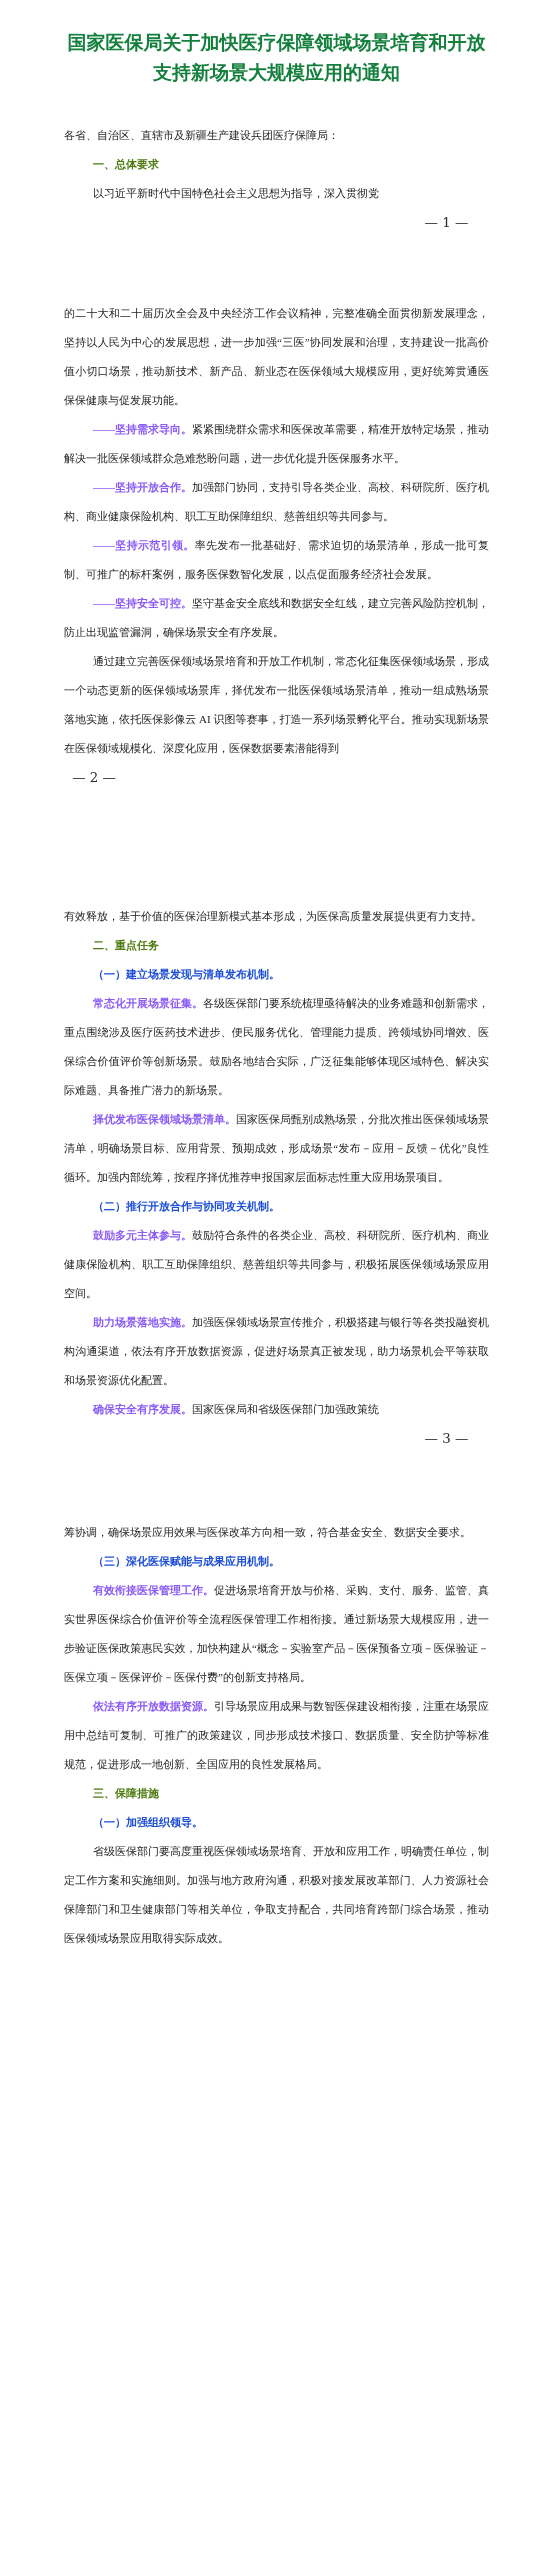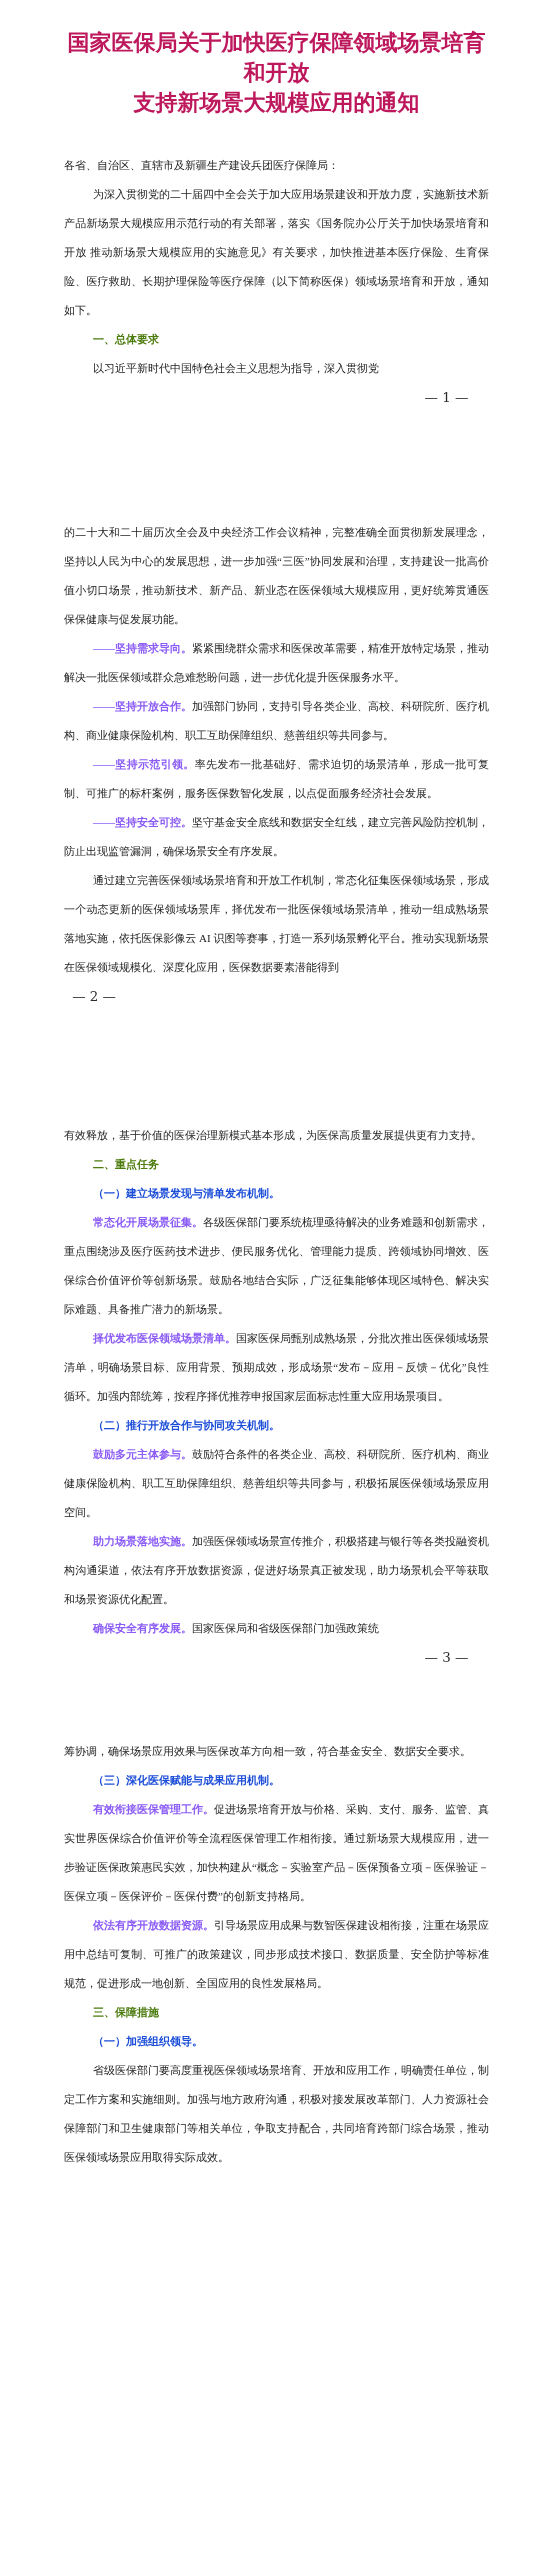--- a/index.html
+++ b/index.html
@@ -4,26 +4,26 @@
 <style>
   html,body{margin:0;padding:0;}
   body{
     width:556px;height:3556px;position:relative;overflow:hidden;
     background:#ffffff;color:#232323;
     font-family:"Liberation Serif","DejaVu Serif",serif;
   }
   .doc{position:relative;}
   section.page{padding:0 67px 0 64px;}
   #page-1{padding-top:28px;}
-  #page-2{margin-top:109px;}
+  #page-2{margin-top:65px;}
   #page-3{margin-top:113px;}
   #page-4{margin-top:68px;}
 
   .doc-title{
-    font-size:22px;line-height:30px;font-weight:bold;color:#be185d;
+    font-size:19px;line-height:30px;font-weight:bold;color:#15803d;
     text-align:center;margin:0 0 33px 0;
   }
   .doc p{margin:0;font-size:11px;line-height:29px;text-align:justify;}
   .salutation{text-indent:0;}
   .para{text-indent:29px;}
   .cont{text-indent:0;}
   .h1{
     font-family:"Liberation Sans","DejaVu Sans",sans-serif;
     font-weight:700;text-indent:29px;color:#4d7c0f;
   }
@@ -40,21 +40,20 @@
 </head>
 <body>
 
 <div class="doc">
     <section class="page" id="page-1">
       <div class="doc-title">
         <div class="title-line">国家医保局关于加快医疗保障领域场景培育和开放</div>
         <div class="title-line">支持新场景大规模应用的通知</div>
       </div>
       <p class="salutation">各省、自治区、直辖市及新疆生产建设兵团医疗保障局：</p>
-      <p class="para">为深入贯彻党的二十届四中全会关于加大应用场景建设和开放力度，实施新技术新产品新场景大规模应用示范行动的有关部署，落实《国务院办公厅关于加快场景培育和开放 推动新场景大规模应用的实施意见》有关要求，加快推进基本医疗保险、生育保险、医疗救助、长期护理保险等医疗保障（以下简称医保）领域场景培育和开放，通知如下。</p>
       <p class="h1">一、总体要求</p>
       <p class="para">以习近平新时代中国特色社会主义思想为指导，深入贯彻党</p>
       <div class="pn right">— 1 —</div>
     </section>
     <section class="page" id="page-2">
       <p class="cont">的二十大和二十届历次全会及中央经济工作会议精神，完整准确全面贯彻新发展理念，坚持以人民为中心的发展思想，进一步加强“三医”协同发展和治理，支持建设一批高价值小切口场景，推动新技术、新产品、新业态在医保领域大规模应用，更好统筹贯通医保保健康与促发展功能。</p>
       <p class="para"><b class="lead">——坚持需求导向。</b>紧紧围绕群众需求和医保改革需要，精准开放特定场景，推动解决一批医保领域群众急难愁盼问题，进一步优化提升医保服务水平。</p>
       <p class="para"><b class="lead">——坚持开放合作。</b>加强部门协同，支持引导各类企业、高校、科研院所、医疗机构、商业健康保险机构、职工互助保障组织、慈善组织等共同参与。</p>
       <p class="para"><b class="lead">——坚持示范引领。</b>率先发布一批基础好、需求迫切的场景清单，形成一批可复制、可推广的标杆案例，服务医保数智化发展，以点促面服务经济社会发展。</p>
       <p class="para"><b class="lead">——坚持安全可控。</b>坚守基金安全底线和数据安全红线，建立完善风险防控机制，防止出现监管漏洞，确保场景安全有序发展。</p>

